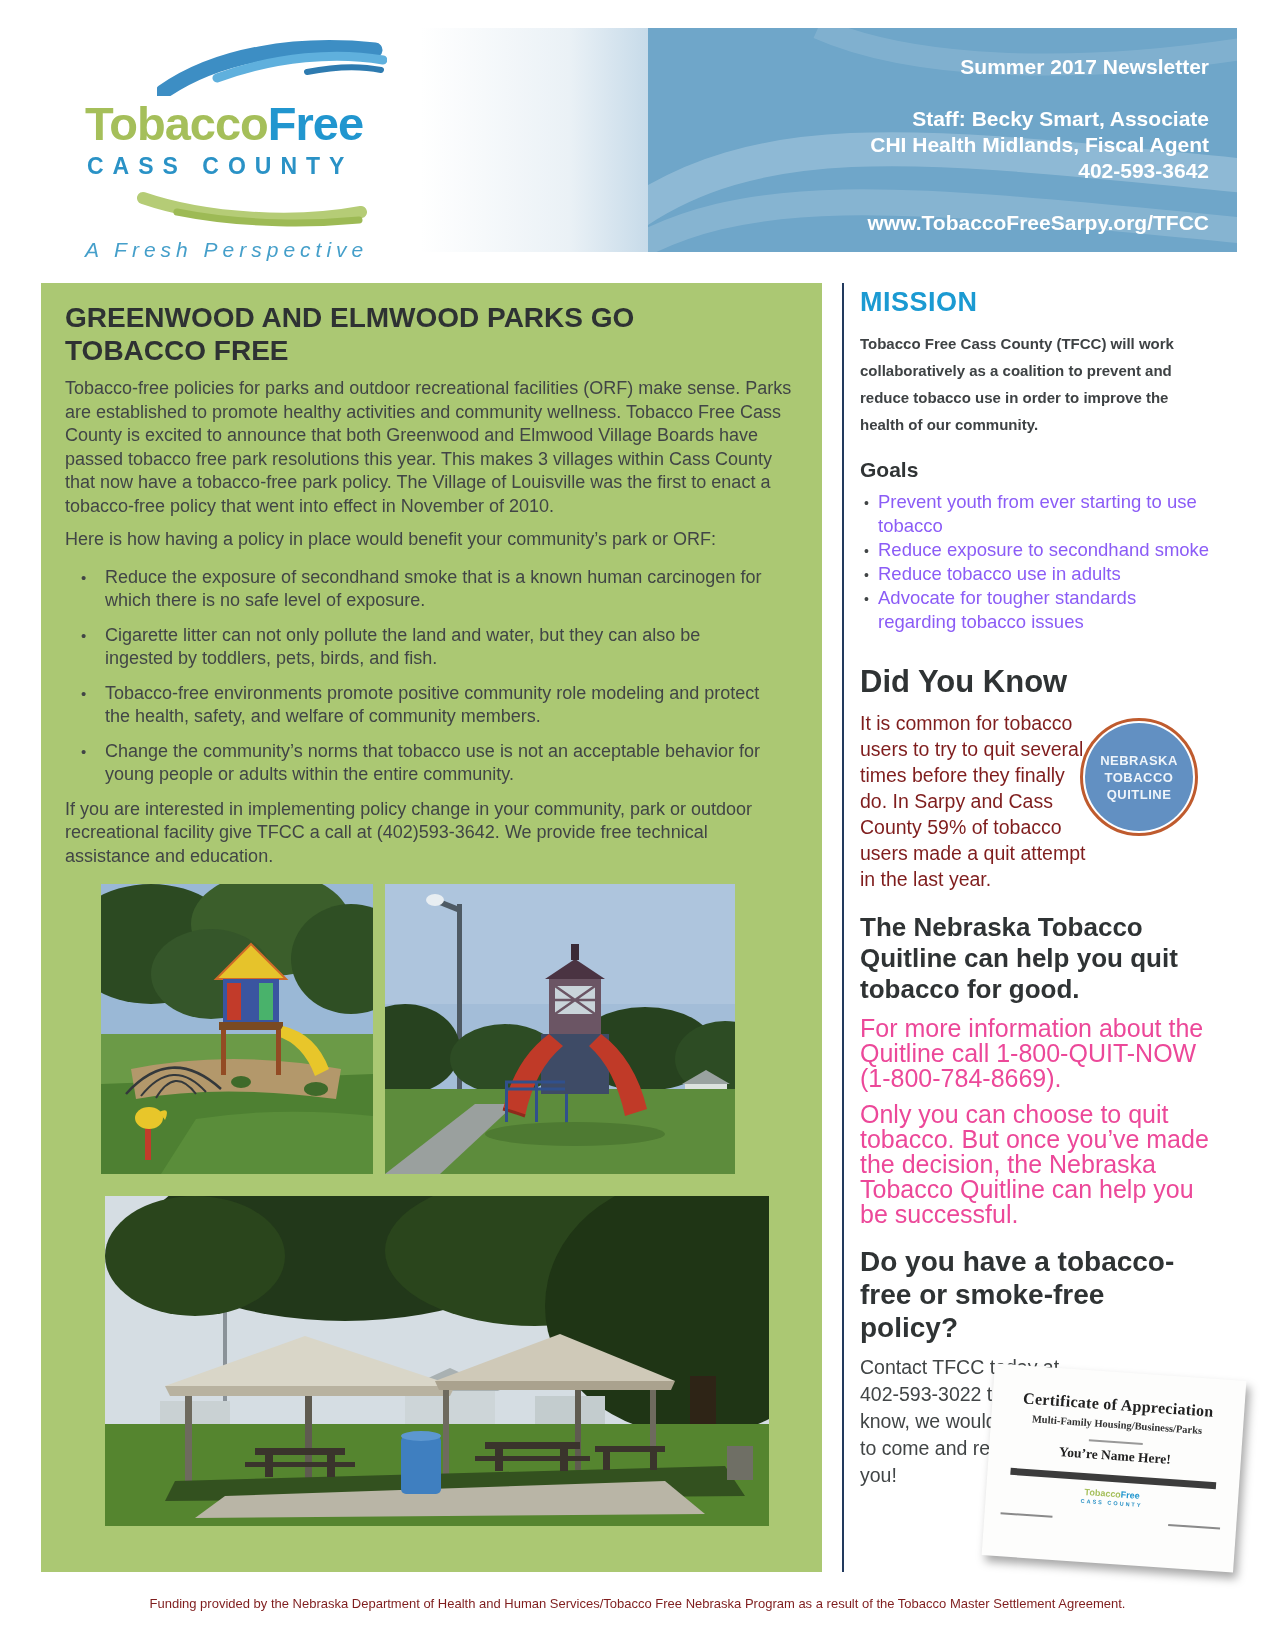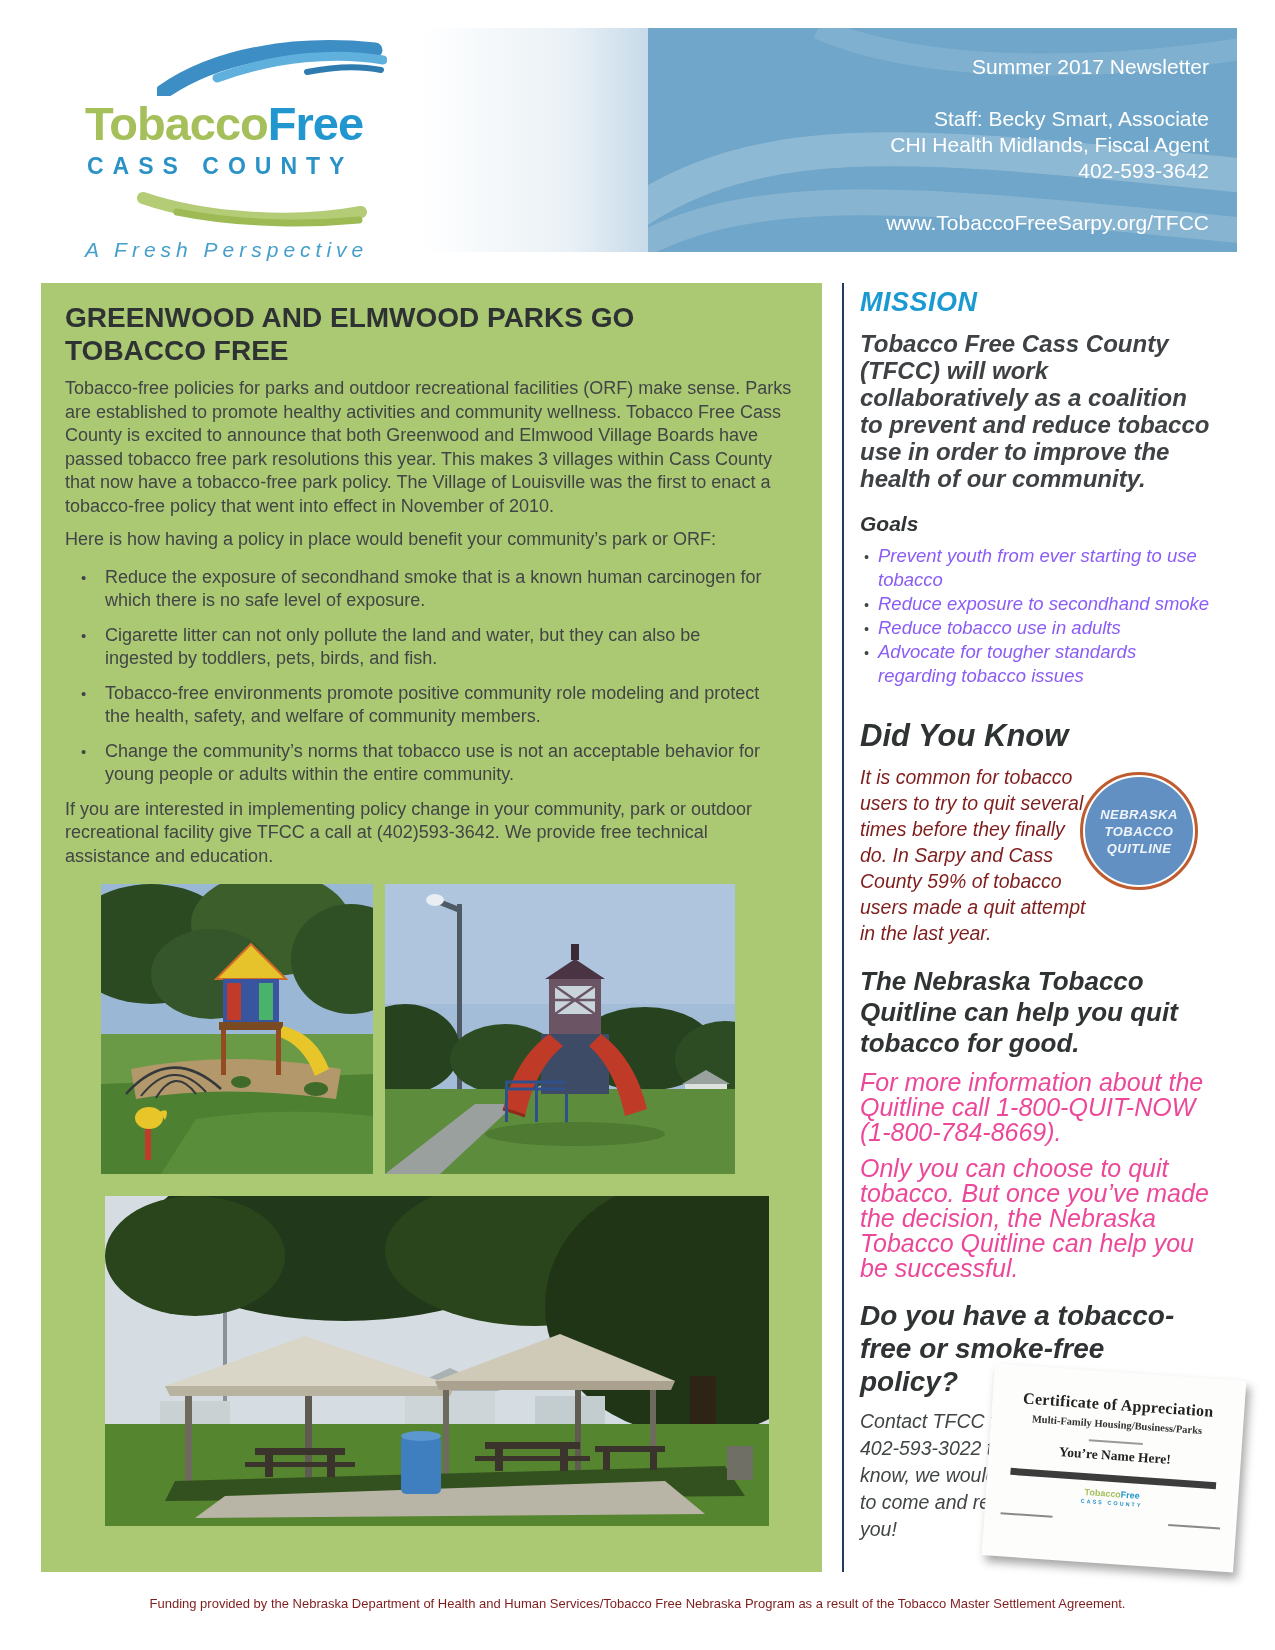--- a/index.html
+++ b/index.html
@@ -6,21 +6,21 @@
   #page{position:relative;width:1275px;height:1650px;background:#ffffff;
         font-family:"Liberation Sans",sans-serif;color:#3f4345;overflow:hidden;}
 
   
   .header-gradient{position:absolute;left:0;top:28px;width:1237px;height:224px;
     background:linear-gradient(90deg,#ffffff 0%,#ffffff 34%,#eaf1f6 46%,#c9dcea 52%,#9ec2da 60%,#7fadd0 70%,#74a8cc 100%);}
   .header-blue{position:absolute;left:648px;top:28px;width:589px;height:224px;
     background:#6fa6c9;overflow:hidden;}
   .header-blue svg{position:absolute;left:0;top:0;}
   .header-text{position:absolute;right:28px;top:26px;text-align:right;color:#ffffff;
-    font-weight:normal;font-size:21px;line-height:26px;}
+    font-weight:bold;font-size:21px;line-height:26px;}
   .header-text .gap{height:26px;}
   
   .logo{position:absolute;left:85px;top:38px;width:320px;}
   .logo-wave-top{position:absolute;left:72px;top:0;}
   .logo-word{position:absolute;left:0;top:58px;font-size:47px;font-weight:bold;letter-spacing:-1px;white-space:nowrap;}
   .logo-word .w1{color:#a5bf5a;}
   .logo-word .w2{color:#2196cf;}
   .logo-sub{position:absolute;left:2px;top:115px;font-size:23px;font-weight:bold;color:#2a92c6;letter-spacing:9px;white-space:nowrap;}
   .logo-wave-bottom{position:absolute;left:52px;top:148px;}
   .logo-tagline{position:absolute;left:0px;top:200px;font-size:21px;font-style:italic;
@@ -35,23 +35,23 @@
   .article-ul li{position:relative;font-size:18px;line-height:23.5px;color:#414546;margin-bottom:11px;width:665px;}
   .article-ul li:before{content:"•";position:absolute;left:-24px;top:0;font-size:15px;color:#414546;}
   .photo-row{display:flex;gap:12px;margin:16px 0 0 36px;}
   .photo{display:block;}
   .photo-wide{margin:22px 0 0 40px;}
 
   
   .divider{position:absolute;left:842px;top:283px;width:2px;height:1289px;background:#223a5e;}
 
   
-  .sidebar{position:absolute;left:860px;top:283px;width:352px;font-style:italic;}
+  .sidebar{position:absolute;left:860px;top:283px;width:352px;}
   .mission-title{font-size:27px;font-weight:bold;color:#1b9ad2;letter-spacing:.5px;margin-top:4px;}
-  .mission-text{font-size:24px;line-height:27px;font-weight:bold;color:#3e4244;margin-top:12px;}
+  .mission-text{font-size:15px;line-height:27px;font-weight:bold;color:#3e4244;margin-top:12px;}
   .goals-title{font-size:21px;font-weight:bold;color:#303435;margin-top:20px;}
   .goals-ul{margin:8px 0 0 0;padding:0 0 0 18px;list-style:none;}
   .goals-ul li{position:relative;font-size:18.5px;line-height:24px;color:#8b5cf6;}
   .goals-ul li:before{content:"•";position:absolute;left:-14px;top:1px;font-size:14px;color:#414546;}
   .dyk-title{font-size:31px;font-weight:bold;color:#2f3334;margin-top:30px;}
   .dyk-row{position:relative;margin-top:10px;min-height:186px;}
   .dyk-text{width:228px;font-size:19.5px;line-height:26px;color:#7f1d1d;}
   .badge{position:absolute;right:14px;top:8px;width:108px;height:108px;border-radius:50%;
     border:3px solid #bf5b2e;background:#ffffff;padding:2px;box-sizing:content-box;}
   .badge-inner{width:108px;height:108px;border-radius:50%;background:#6290c2;

